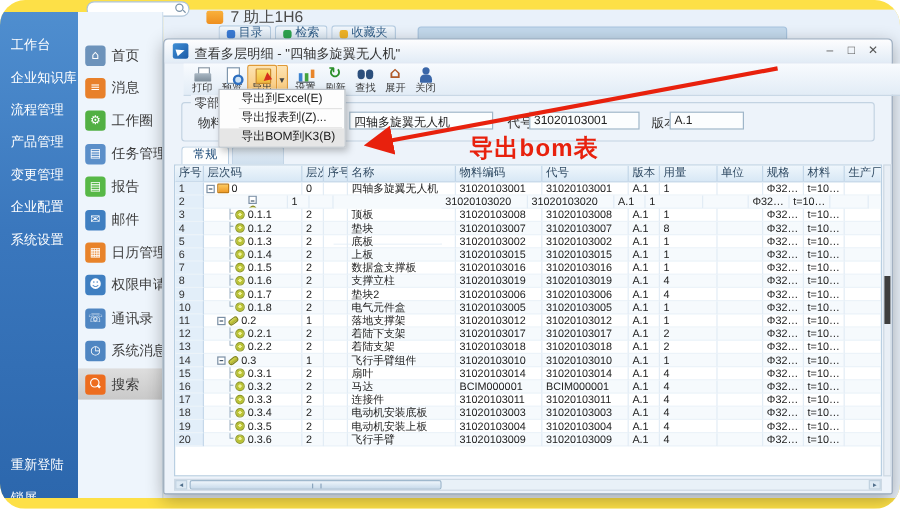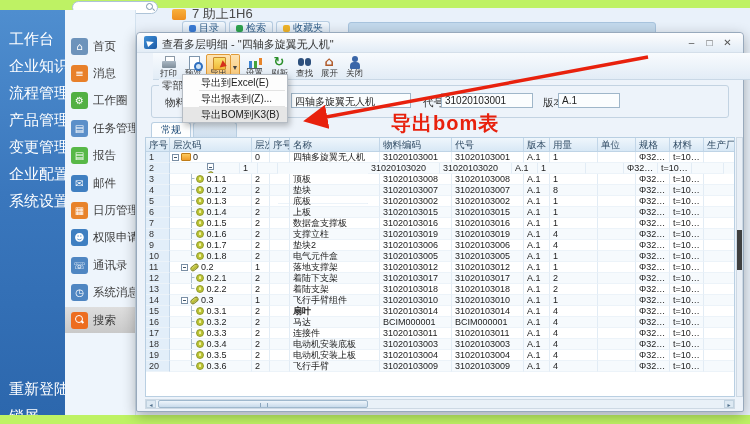--- a/index.html
+++ b/index.html
@@ -1,23 +1,23 @@
 <!DOCTYPE html>
 <html><head>
 <meta charset="utf-8">
 <style>
   * { margin:0; padding:0; box-sizing:border-box; }
   html,body { background:#fff; }
   body { font-family:"Liberation Sans","DejaVu Sans",sans-serif; }
-  #stage { position:relative; width:750px; height:424px; background:#bef264; overflow:hidden; }
+  #stage { position:relative; width:750px; height:424px; background:#fde047; overflow:hidden;border-radius:21px; }
 
   
   #sidebar1 { position:absolute; left:0; top:10px; width:65px; height:405px;
     background:linear-gradient(180deg,#4f8ecf 0%,#3a77bd 45%,#2c67ad 100%); overflow:hidden; }
-  .sb1-item { height:27px; line-height:27px; padding-left:9px; color:#fff; font-size:15px; white-space:nowrap; cursor:default; }
+  .sb1-item { height:27px; line-height:27px; padding-left:9px; color:#fff; font-size:11px; white-space:nowrap; cursor:default; }
   #sb1-top { padding-top:15px; }
   #sb1-bottom { position:absolute; left:0; bottom:-14px; width:100%; }
 
   
   #sidebar2 { position:absolute; left:65px; top:10px; width:71px; height:405px; background:#eef5fc; overflow:hidden; border-right:1px solid #d3e2ef; }
   .sb2-item { position:absolute; left:0; width:71px; height:26px; display:flex; align-items:center; gap:5px; padding-left:6px; overflow:hidden; }
   .sb2-item.active { background:linear-gradient(180deg,#dedede,#c9c9c9); }
   .sb2-ic { flex:0 0 17px; width:17px; height:17px; border-radius:3px; color:#fff; font-size:10px; line-height:17px; text-align:center; font-family:"DejaVu Sans",sans-serif; }
   .sb2-label { font-size:11.5px; color:#3c3c3c; white-space:nowrap; }
   .mag { position:relative; display:inline-block; width:9px; height:9px; margin-top:3px; }
@@ -567,21 +567,21 @@
           </div>
           <div class="tr">
             <span class="td seqcol" style="width: 24px;">15</span>
             <span class="td tree-cell" style="width: 82px; padding-left: 19px;">
               <span class="branch">├</span>
               <span class="n-part"></span>
               <span class="tcode">0.3.1</span>
             </span>
             <span class="td" style="width: 18px;">2</span>
             <span class="td" style="width: 20px;"></span>
-            <span class="td" style="width: 90px; font-weight: bold;">扇叶</span>
+            <span class="td" style="width: 90px;">扇叶</span>
             <span class="td" style="width: 72px;">31020103014</span>
             <span class="td" style="width: 72px;">31020103014</span>
             <span class="td" style="width: 26px;">A.1</span>
             <span class="td" style="width: 48px;">4</span>
             <span class="td" style="width: 38px;"></span>
             <span class="td" style="width: 34px;">Φ32…</span>
             <span class="td" style="width: 34px;">t=10…</span>
             <span class="td" style="width: 32px;"></span>
           </div>
           <div class="tr">

